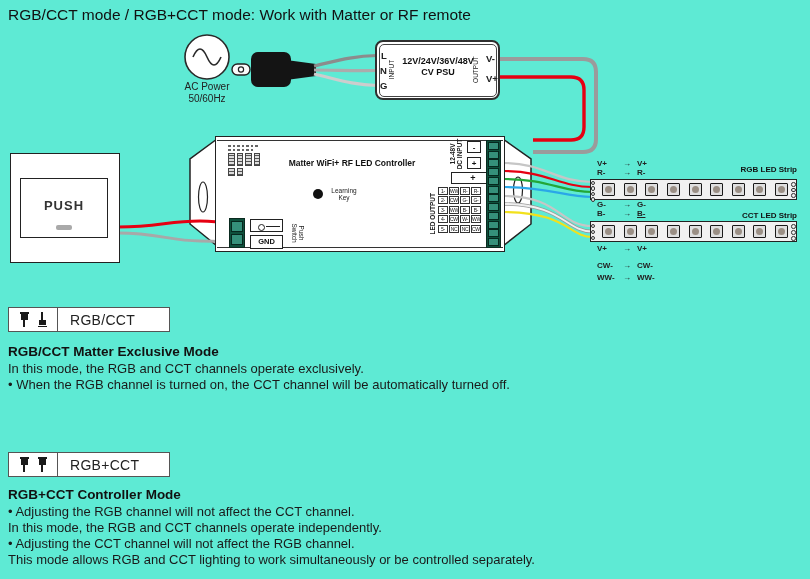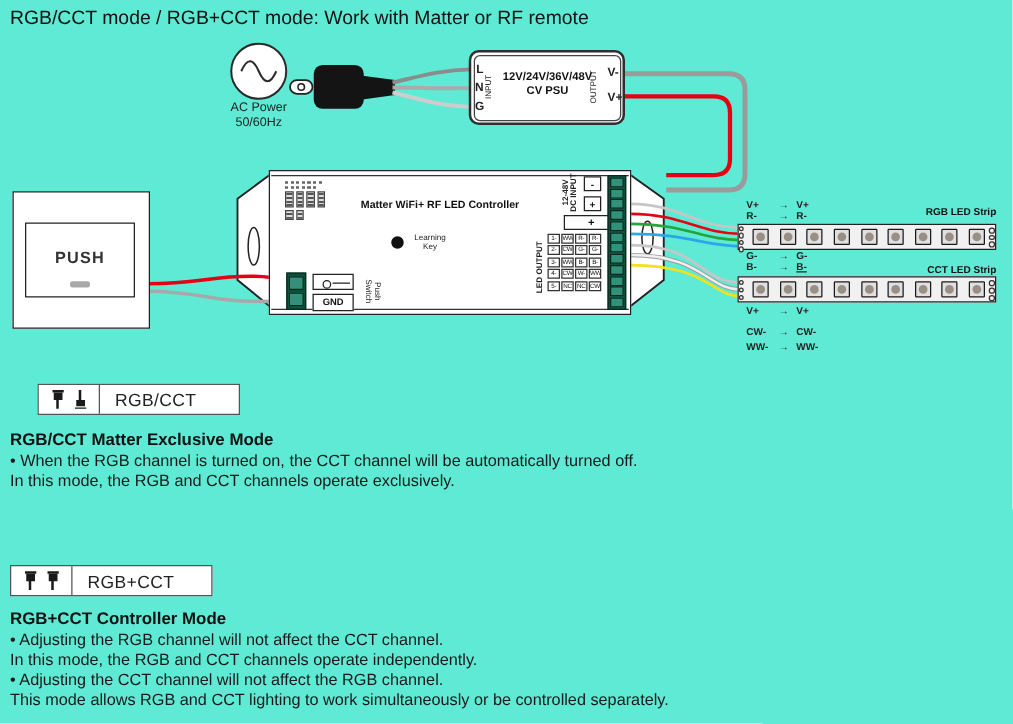--- a/index.html
+++ b/index.html
@@ -363,39 +363,39 @@
     <div class="wire-label" style="left:597px;top:244px;">
       <span class="from">V+</span><span class="arr">→</span><span>V+</span>
     </div>
     <div class="wire-label" style="left:597px;top:252.5px;margin-top:20px;">
       <span class="from">WW-</span><span class="arr">→</span><span>WW-</span>
     </div>
     <div class="wire-label" style="left:597px;top:261px;">
       <span class="from">CW-</span><span class="arr">→</span><span>CW-</span>
     </div>
 
-    <div class="badge" style="top:307px;margin-left:22px;">
+    <div class="badge" style="top:307px;">
       <div class="badge-icons">
         <span class="dip up">
             <span class="bar"></span>
             <span class="head"></span>
             <span class="stem"></span>
           </span>
         <span class="dip down">
             <span class="bar"></span>
             <span class="head"></span>
             <span class="stem"></span>
           </span>
       </div>
       <div class="badge-label">RGB/CCT</div>
     </div>
     <div class="mode-text" style="top:344px;">
       <h3>RGB/CCT Matter Exclusive Mode</h3>
+      <p>In this mode, the RGB and CCT channels operate exclusively.</p>
       <p>• When the RGB channel is turned on, the CCT channel will be automatically turned off.</p>
-      <p>In this mode, the RGB and CCT channels operate exclusively.</p>
     </div>
 
     <div class="badge" style="top:452px;">
       <div class="badge-icons">
         <span class="dip up">
             <span class="bar"></span>
             <span class="head"></span>
             <span class="stem"></span>
           </span>
         <span class="dip up">

